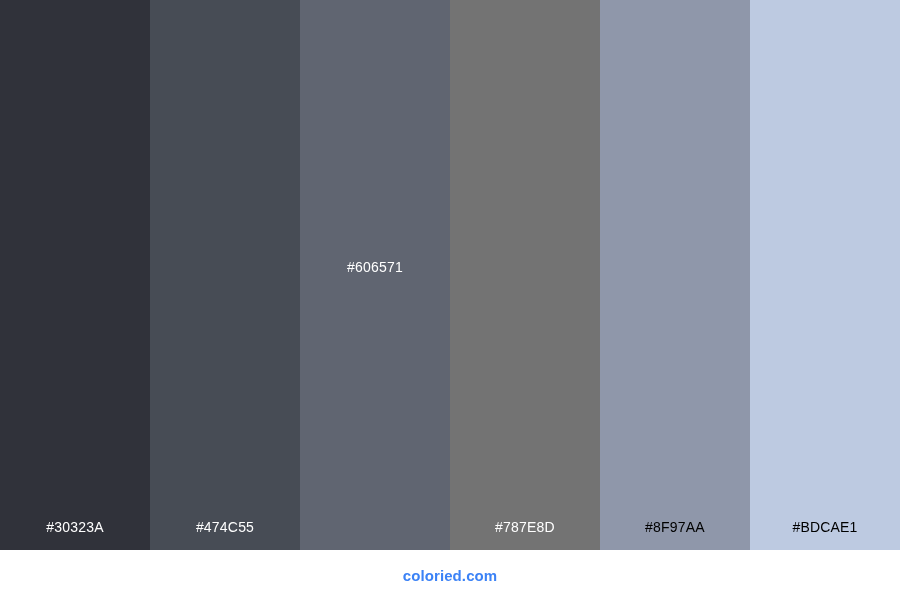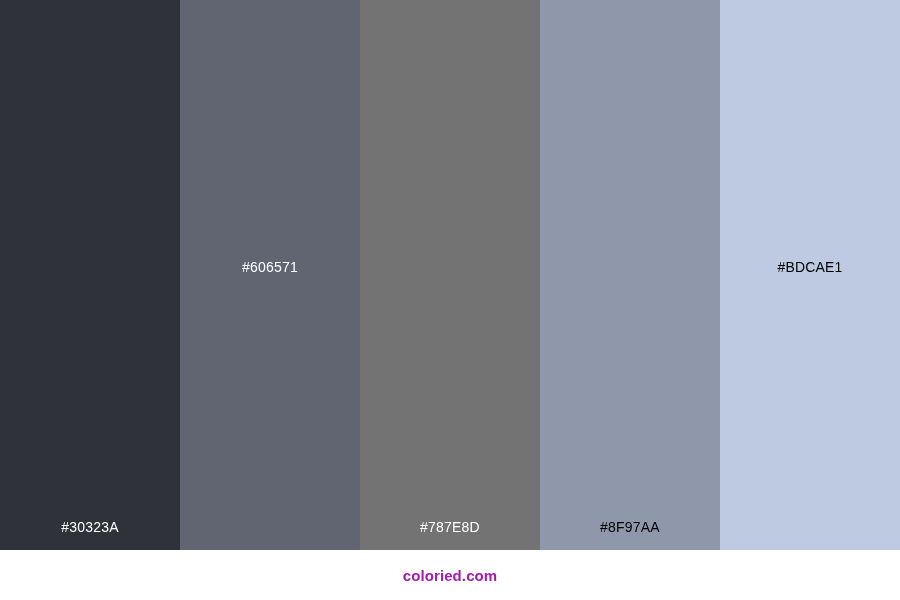--- a/index.html
+++ b/index.html
@@ -56,43 +56,46 @@
     height: 50px;
     background: #ffffff;
     display: flex;
     align-items: center;
     justify-content: center;
   }
   .footer-brand {
     font-family: "Liberation Sans", sans-serif;
     font-size: 15px;
     font-weight: bold;
-    color: #a21caf;
+    color: #3b82f6;
     letter-spacing: 0.1px;
   }
 </style>
 </head>
 <body>
 
 <div class="page">
 
   <div class="palette">
       <div class="swatch" style="background-color: rgb(48, 50, 58);">
         <span class="swatch-label label-light">#30323A</span>
       </div>
+      <div class="swatch" style="background-color: rgb(71, 76, 85);">
+        <span class="swatch-label label-light">#474C55</span>
+      </div>
       <div class="swatch" style="background-color: rgb(96, 101, 113); align-items: center;">
         <span class="swatch-label label-light">#606571</span>
       </div>
       <div class="swatch" style="background-color: #737373;">
         <span class="swatch-label label-light">#787E8D</span>
       </div>
       <div class="swatch" style="background-color: rgb(143, 151, 170);">
         <span class="swatch-label label-dark">#8F97AA</span>
       </div>
-      <div class="swatch" style="background-color: rgb(189, 202, 225); align-items: center;">
+      <div class="swatch" style="background-color: rgb(189, 202, 225);">
         <span class="swatch-label label-dark">#BDCAE1</span>
       </div>
     </div>
 
   <div class="footer">
     <span class="footer-brand">coloried.com</span>
   </div>
 
 </div>
 

